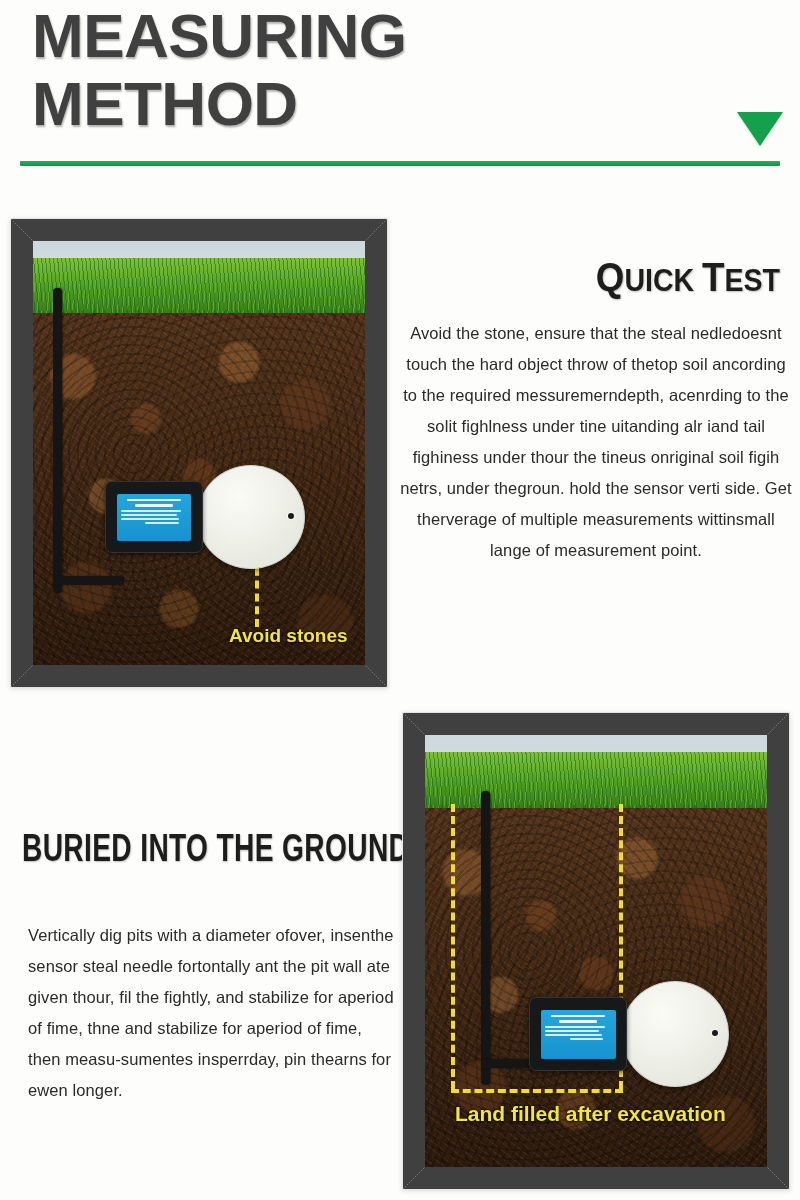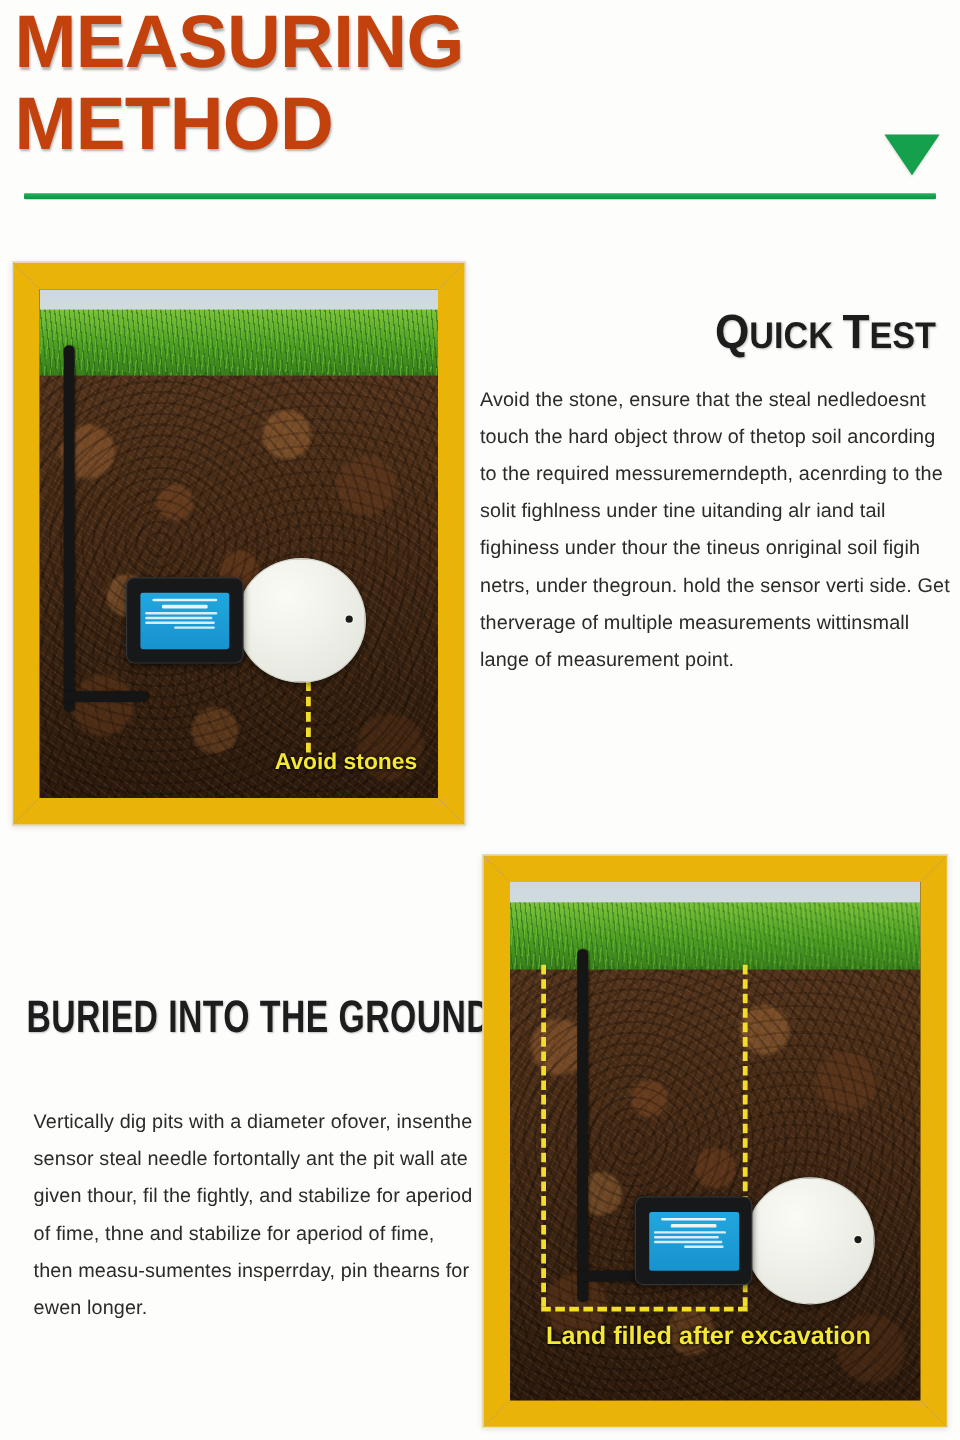--- a/index.html
+++ b/index.html
@@ -17,28 +17,28 @@
     width: 800px;
     height: 1200px;
     background: #fdfdfb;
   }
 
   
   .header { position: absolute; left: 0; top: 0; width: 800px; height: 180px; }
 
   .page-title {
     position: absolute;
-    left: 12px;
+    left: 32px;
     top: 2px;
     width: 620px;
     font-size: 62px;
     line-height: 68px;
     font-weight: bold;
     letter-spacing: -0.5px;
-    color: #c2410c;
+    color: #404040;
     text-shadow: 1px 2px 2px rgba(0,0,0,0.30);
     white-space: pre-line;
   }
 
   .header-triangle {
     position: absolute;
     left: 737px;
     top: 112px;
     width: 0; height: 0;
     border-left: 23px solid transparent;
@@ -53,21 +53,21 @@
     top: 161px;
     width: 760px;
     height: 5px;
     background: linear-gradient(180deg,#1fb45c 0%,#0f9247 100%);
     border-radius: 1px;
   }
 
   
   .photo-frame {
     position: absolute;
-    background: #eab308;
+    background: #404040;
     border: 1px solid #e3e3e3;
     box-shadow: 0 1px 5px rgba(0,0,0,0.13);
     padding: 22px;
   }
   .photo-frame .miter {
     position: absolute; inset: 0; pointer-events: none;
   }
   .photo-frame .miter svg { width: 100%; height: 100%; display: block; }
 
   .photo-inner {
@@ -219,21 +219,21 @@
     letter-spacing: 0.5px;
   }
 
   .body-text {
     position: absolute;
     color: #2a2a2a;
     font-size: 16.5px;
     line-height: 31px;
     letter-spacing: 0.1px;
   }
-  .body-quick  { left: 400px; top: 318px; width: 392px; }
+  .body-quick  { left: 400px; top: 318px; width: 392px; text-align: center; }
   .body-buried { left: 28px;  top: 920px; width: 370px; }
 </style>
 </head>
 <body>
 
 <div class="page">
 
   <div class="header">
     <div class="page-title">MEASURING
 METHOD</div>

